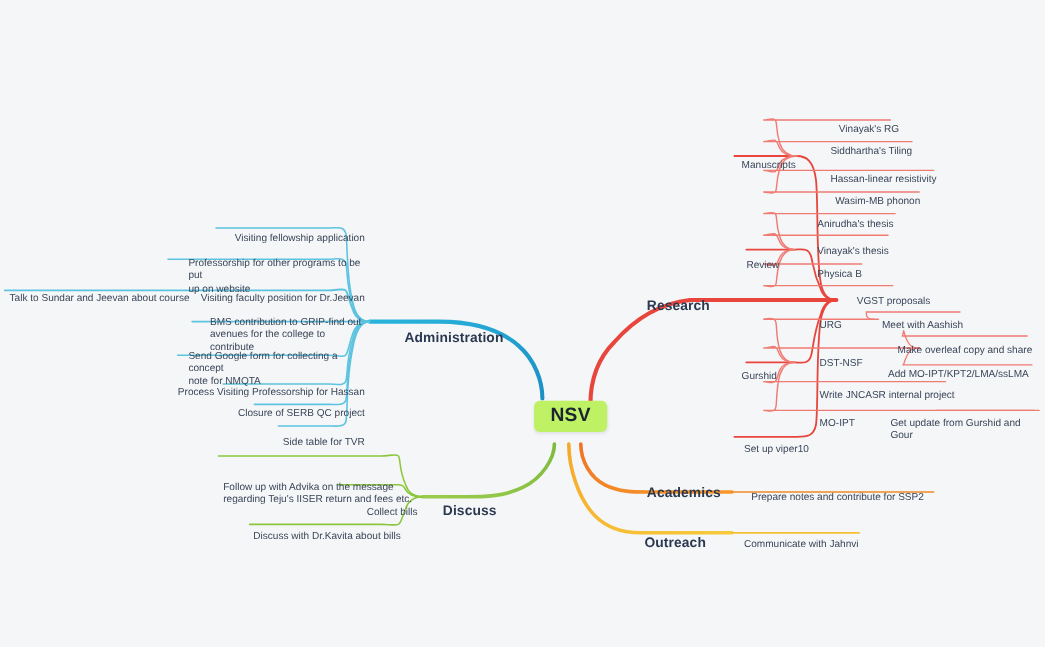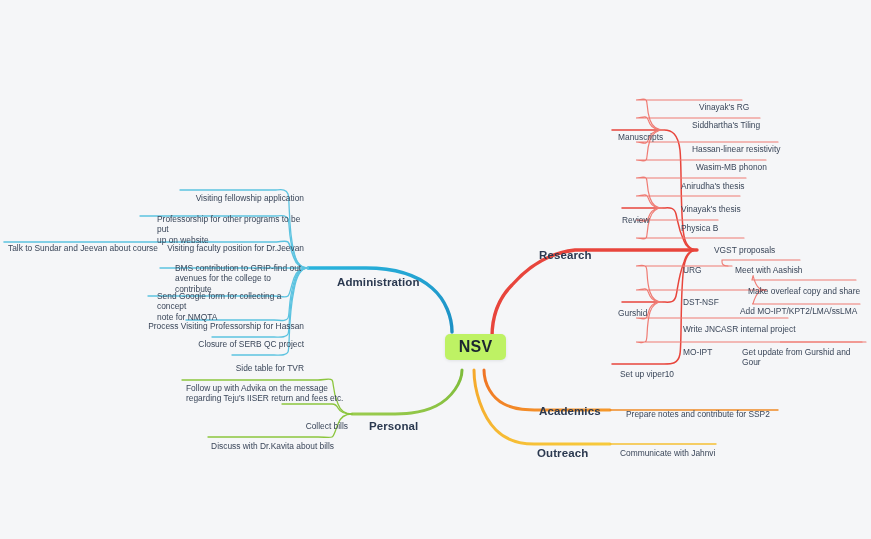--- a/index.html
+++ b/index.html
@@ -266,23 +266,23 @@
 note for NMQTA</span>
   </div>
   <div class="node lvl3 ta-r" style="left:60px; top:328px; width:244px;">
     <span>Closure of SERB QC project</span>
   </div>
   <div class="node lvl3 ta-r" style="left:60px; top:352px; width:244px;">
     <span>Side table for TVR</span>
   </div>
 
   <div class="node lvl1" style="left:369px; top:405px;">
-    <span>Personal</span>
-  </div>
-  <div class="node lvl3 ta-l" style="left:186px; top:372px; width:166px;">
+    <span>Discuss</span>
+  </div>
+  <div class="node lvl3 ta-l" style="left:186px; top:389px; width:166px;">
     <span>Follow up with Advika on the message
 regarding Teju's IISER return and fees etc.</span>
   </div>
   <div class="node lvl3 ta-r" style="left:200px; top:410px; width:148px;">
     <span>Collect bills</span>
   </div>
   <div class="node lvl3 ta-r" style="left:180px; top:430px; width:154px;">
     <span>Discuss with Dr.Kavita about bills</span>
   </div>
 

